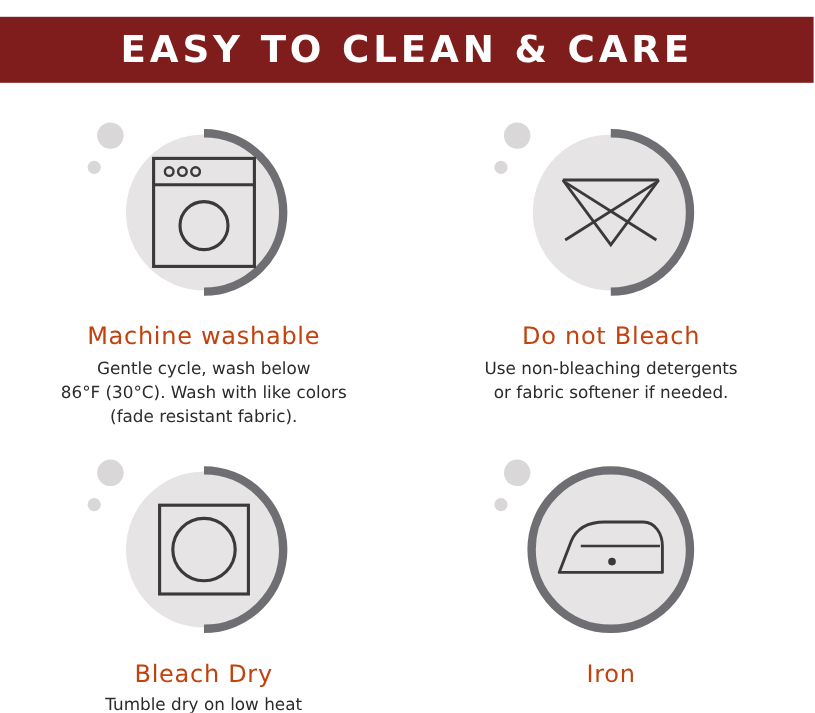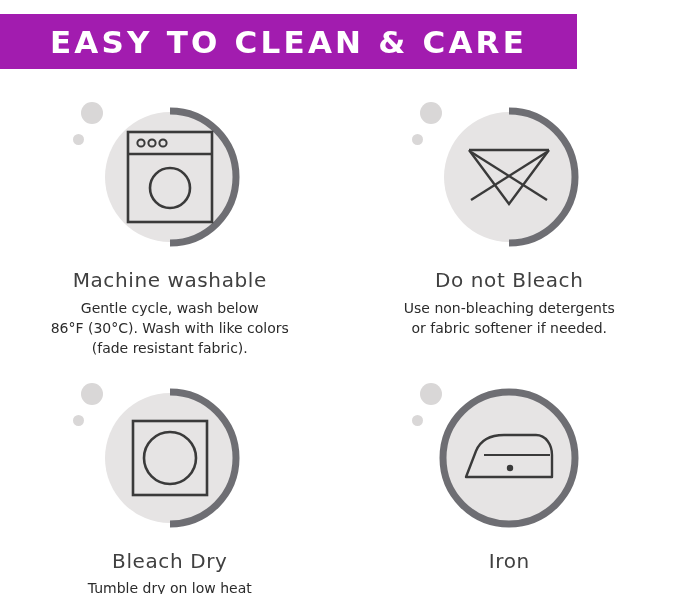--- a/index.html
+++ b/index.html
@@ -18,23 +18,23 @@
     width: 679px;
     height: 594px;
     background: #ffffff;
   }
 
   
   .banner {
     position: absolute;
     left: 0;
     top: 14px;
-    width: 577px;
+    width: 678px;
     height: 55px;
-    background: #a21caf;
+    background: #7f1d1d;
     display: flex;
     align-items: center;
     justify-content: center;
   }
   .banner-title {
     color: #ffffff;
     font-size: 31px;
     font-weight: bold;
     letter-spacing: 3.2px;
     font-family: "DejaVu Sans", sans-serif;
@@ -104,21 +104,21 @@
     position: absolute;
     left: 40px;
     top: 28px;
     width: 130px;
     height: 130px;
   }
 
   
   .care-title {
     font-size: 20px;
-    color: #404040;
+    color: #c2410c;
     letter-spacing: 0.6px;
     text-align: center;
     margin-top: 4px;
     font-family: "DejaVu Sans", sans-serif;
   }
   .care-desc {
     font-size: 14px;
     line-height: 1.42;
     color: #2b2b2b;
     text-align: center;

